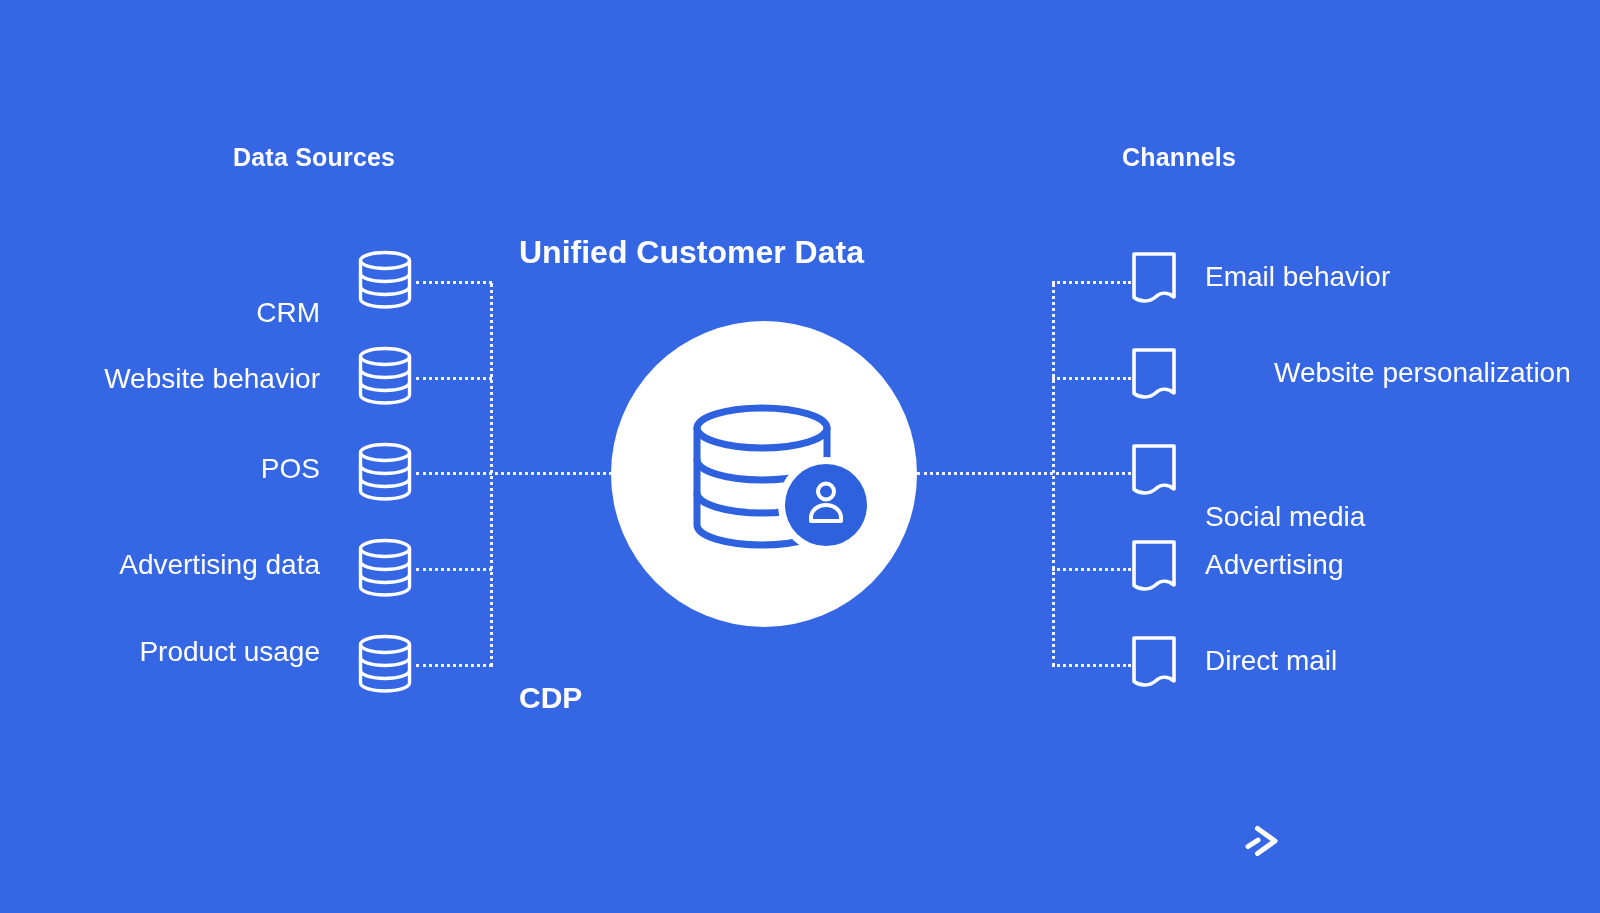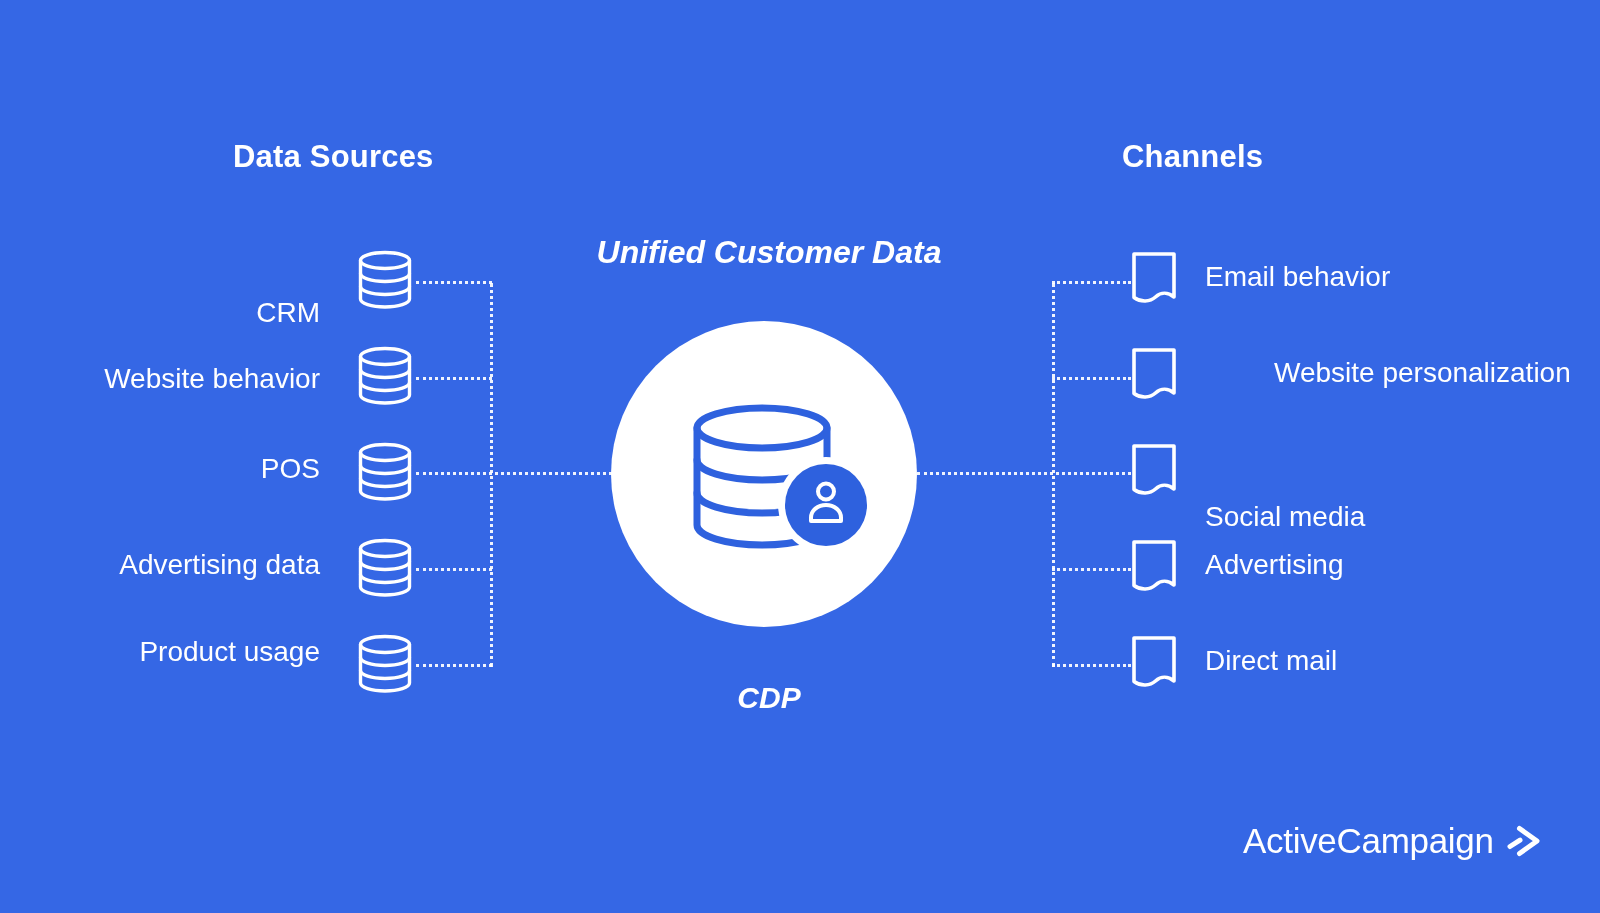--- a/index.html
+++ b/index.html
@@ -3,26 +3,26 @@
 <meta charset="utf-8">
 <style>
   html,body{margin:0;padding:0;}
   body{
     width:1600px;height:913px;position:relative;overflow:hidden;
     background:#3567e5;
     font-family:"Liberation Sans","DejaVu Sans",sans-serif;
     color:#ffffff;
   }
   .heading{
-    position:absolute;font-size:31px;font-weight:700;line-height:36px;
+    position:absolute;font-size:25px;font-weight:700;line-height:36px;
     white-space:nowrap;letter-spacing:.2px;
   }
   .center-heading{
-    position:absolute;left:519px;width:500px;text-align:center;
-    font-size:32px;font-weight:700;line-height:40px;white-space:nowrap;font-style:italic;
+    position:absolute;left:519px;width:500px;text-align:left;
+    font-size:32px;font-weight:700;line-height:40px;white-space:nowrap;
   }
   .item-label{
     position:absolute;font-size:28px;font-weight:400;line-height:36px;
     white-space:nowrap;
   }
   .item-label.right-align{width:300px;text-align:right;}
   .dot-h{position:absolute;height:0;border-top:3px dotted rgba(255,255,255,.92);}
   .dot-v{position:absolute;width:0;border-left:3px dotted rgba(255,255,255,.92);}
   .hub-circle{
     position:absolute;left:611px;top:321px;width:306px;height:306px;
@@ -147,20 +147,19 @@
   <path d="M4 4 H44 V47 C38 42 31 42 25.5 47 C20 52 11 52.5 4 47.5 Z" fill="none" stroke="#ffffff" stroke-width="3.6" stroke-linejoin="round"></path>
 </svg>
 
 <div class="item-label" style="left:1205px;top:259px;">Email behavior</div>
 <div class="item-label" style="left:1274px;top:355px;">Website personalization</div>
 <div class="item-label" style="left:1205px;top:451px;margin-top:48px;">Social media</div>
 <div class="item-label" style="left:1205px;top:547px;">Advertising</div>
 <div class="item-label" style="left:1205px;top:643px;">Direct mail</div>
 
 <div class="logo">
-  <span class="logo-text">ActiveCampaign</span>
   <svg width="38" height="38" viewBox="0 0 38 38">
     <g fill="none" stroke="#ffffff" stroke-width="5" stroke-linecap="round" stroke-linejoin="round">
       <path d="M14.5 6.5 L32 19 L14.5 31.5"></path>
       <path d="M5 24.5 L15 18.2"></path>
     </g>
   </svg>
 </div>
 
 </body></html>

